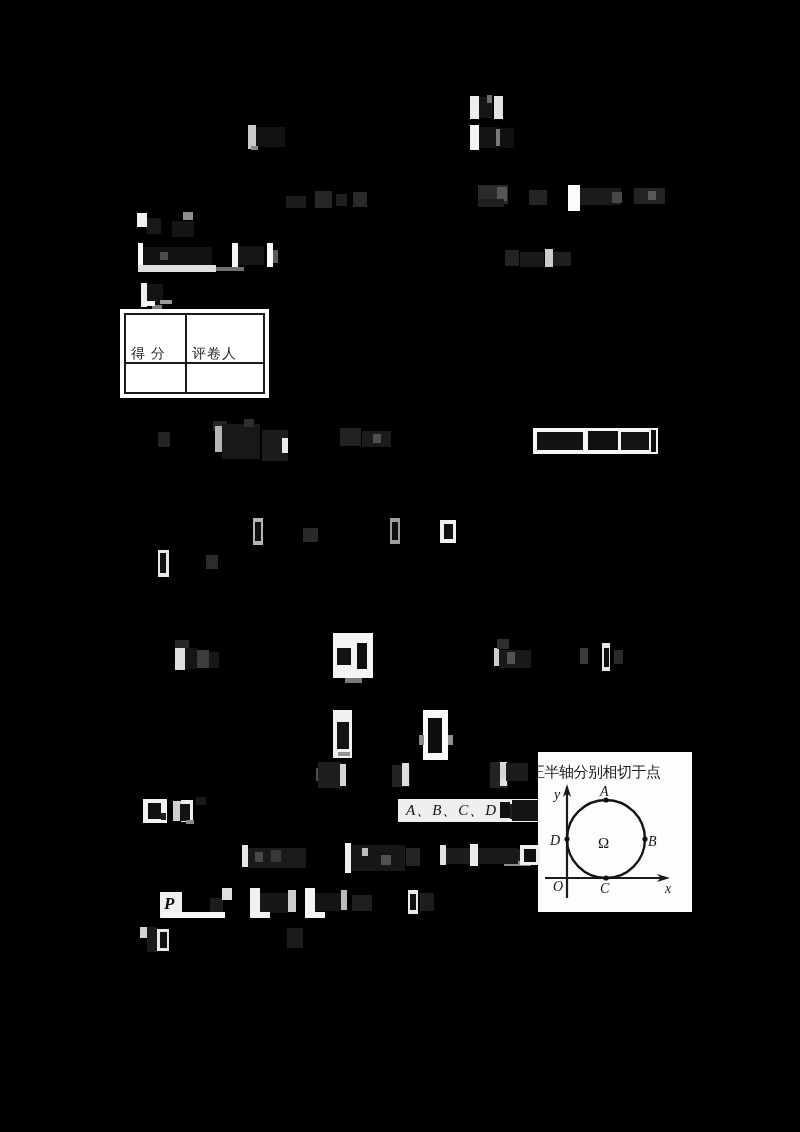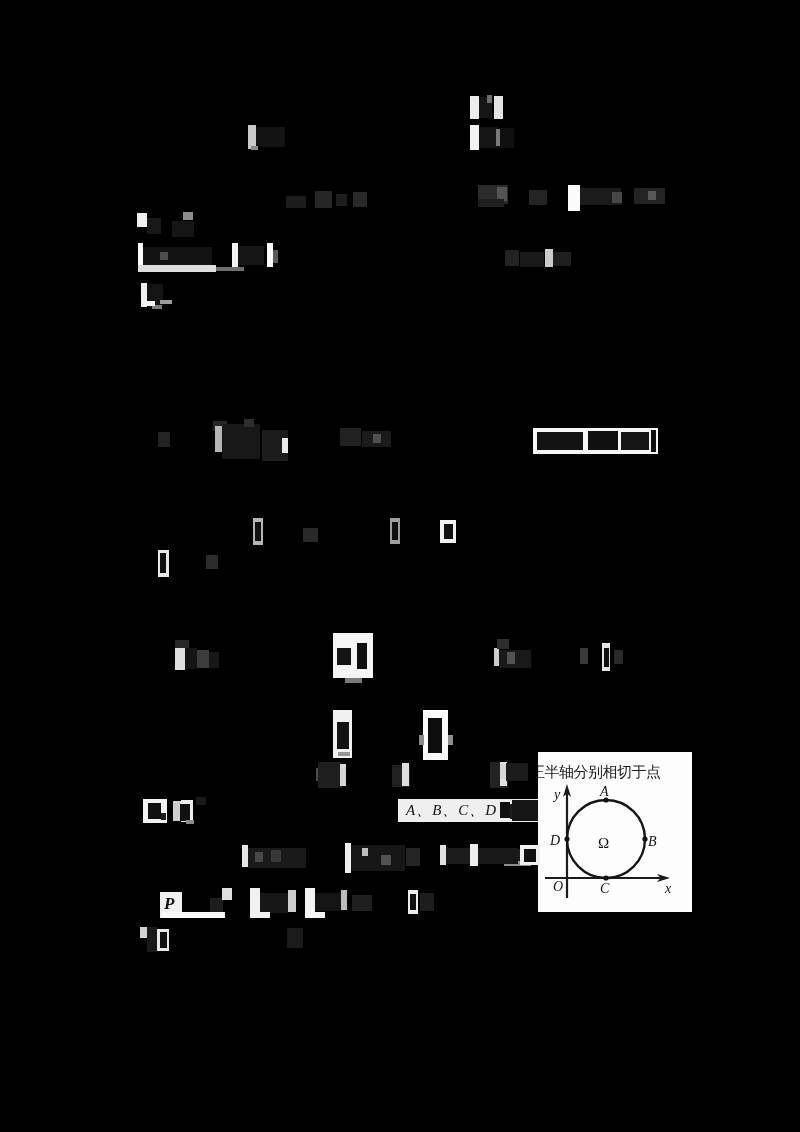--- a/index.html
+++ b/index.html
@@ -28,20 +28,27 @@
     font-size:15px;color:#131313;letter-spacing:1px;white-space:nowrap;}
   .p-fragment{position:absolute;left:160px;top:892px;width:22px;height:26px;background:#f0f0f0;}
   .p-fragment span{position:absolute;left:4px;top:2px;font-family:"Liberation Serif",serif;font-style:italic;
     font-weight:bold;font-size:17px;color:#101010;}
 </style>
 </head>
 <body>
 
 <div class="canvas" id="canvas">
 
+  <div class="score-table">
+    <div class="tbl-border"></div>
+    <div class="tbl-vline"></div>
+    <div class="tbl-hline"></div>
+    <div class="tbl-label score">得 分</div>
+    <div class="tbl-label grader">评卷人</div>
+  </div>
 
   <div class="figure">
     <div class="fig-caption">正半轴分别相切于点</div>
     <svg class="fig-svg" width="154" height="160" viewBox="0 0 154 160">
 
       <line x1="29" y1="146" x2="29" y2="40" stroke="#1b1b1b" stroke-width="2.2"></line>
       <polygon points="29,32 25,45 29,41.5 33,45" fill="#1b1b1b"></polygon>
 
       <line x1="7" y1="126" x2="124" y2="126" stroke="#1b1b1b" stroke-width="2.2"></line>
       <polygon points="132,126 119,122 122.5,126 119,130" fill="#1b1b1b"></polygon>

